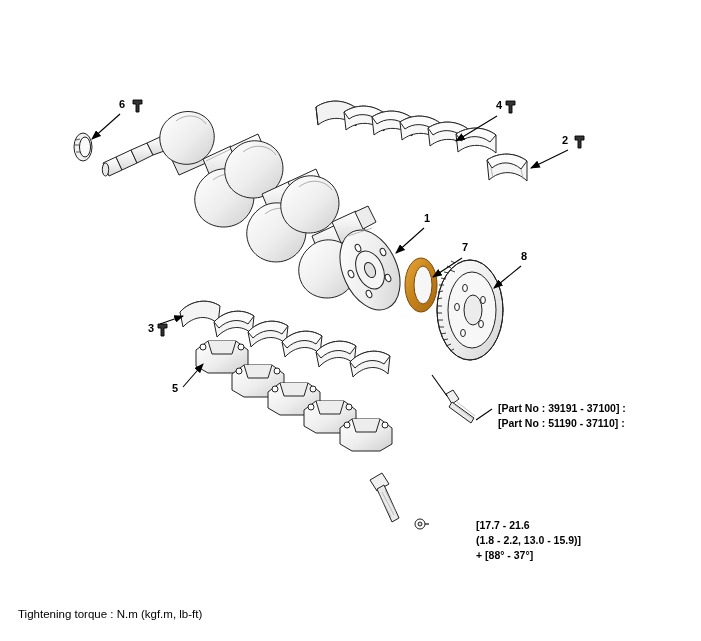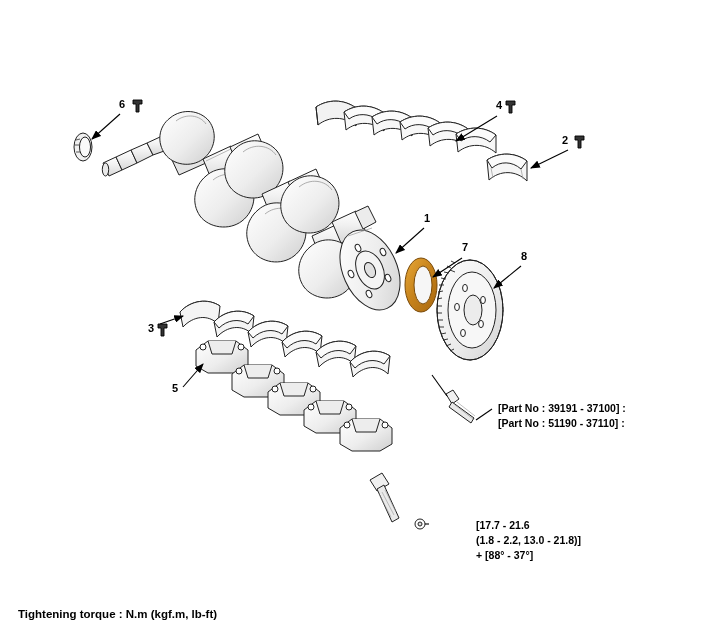--- a/index.html
+++ b/index.html
@@ -39,21 +39,21 @@
     font-weight: bold;
     color: #000;
     line-height: 1.42;
     white-space: nowrap;
   }
   .footer-note {
     position: absolute;
     left: 18px;
     top: 608px;
     font-size: 11.5px;
-    font-weight: bold;
+    font-weight: normal;
     color: #000;
     white-space: nowrap;
   }
 </style>
 </head>
 <body>
 
 <div id="diagram-root">
 
   <svg id="art" viewBox="0 0 701 641" xmlns="http://www.w3.org/2000/svg">
@@ -314,19 +314,19 @@
   <div class="callout-num" style="left:462px; top:241px;">7</div>
   <div class="callout-num" style="left:521px; top:250px;">8</div>
 
   <div class="spec-block" style="left:498px; top:401px;">
     <div>[Part No : 39191 - 37100] :</div>
     <div>[Part No : 51190 - 37110] :</div>
   </div>
 
   <div class="spec-block" style="left:432px; top:518px;margin-left:44px;">
     <div>[17.7 - 21.6</div>
-    <div>(1.8 - 2.2, 13.0 - 21.8)]</div>
+    <div>(1.8 - 2.2, 13.0 - 15.9)]</div>
     <div>+ [88° - 37°]</div>
   </div>
 
   <div class="footer-note">Tightening torque : N.m (kgf.m, lb-ft)</div>
 
 </div>
 
 </body></html>

